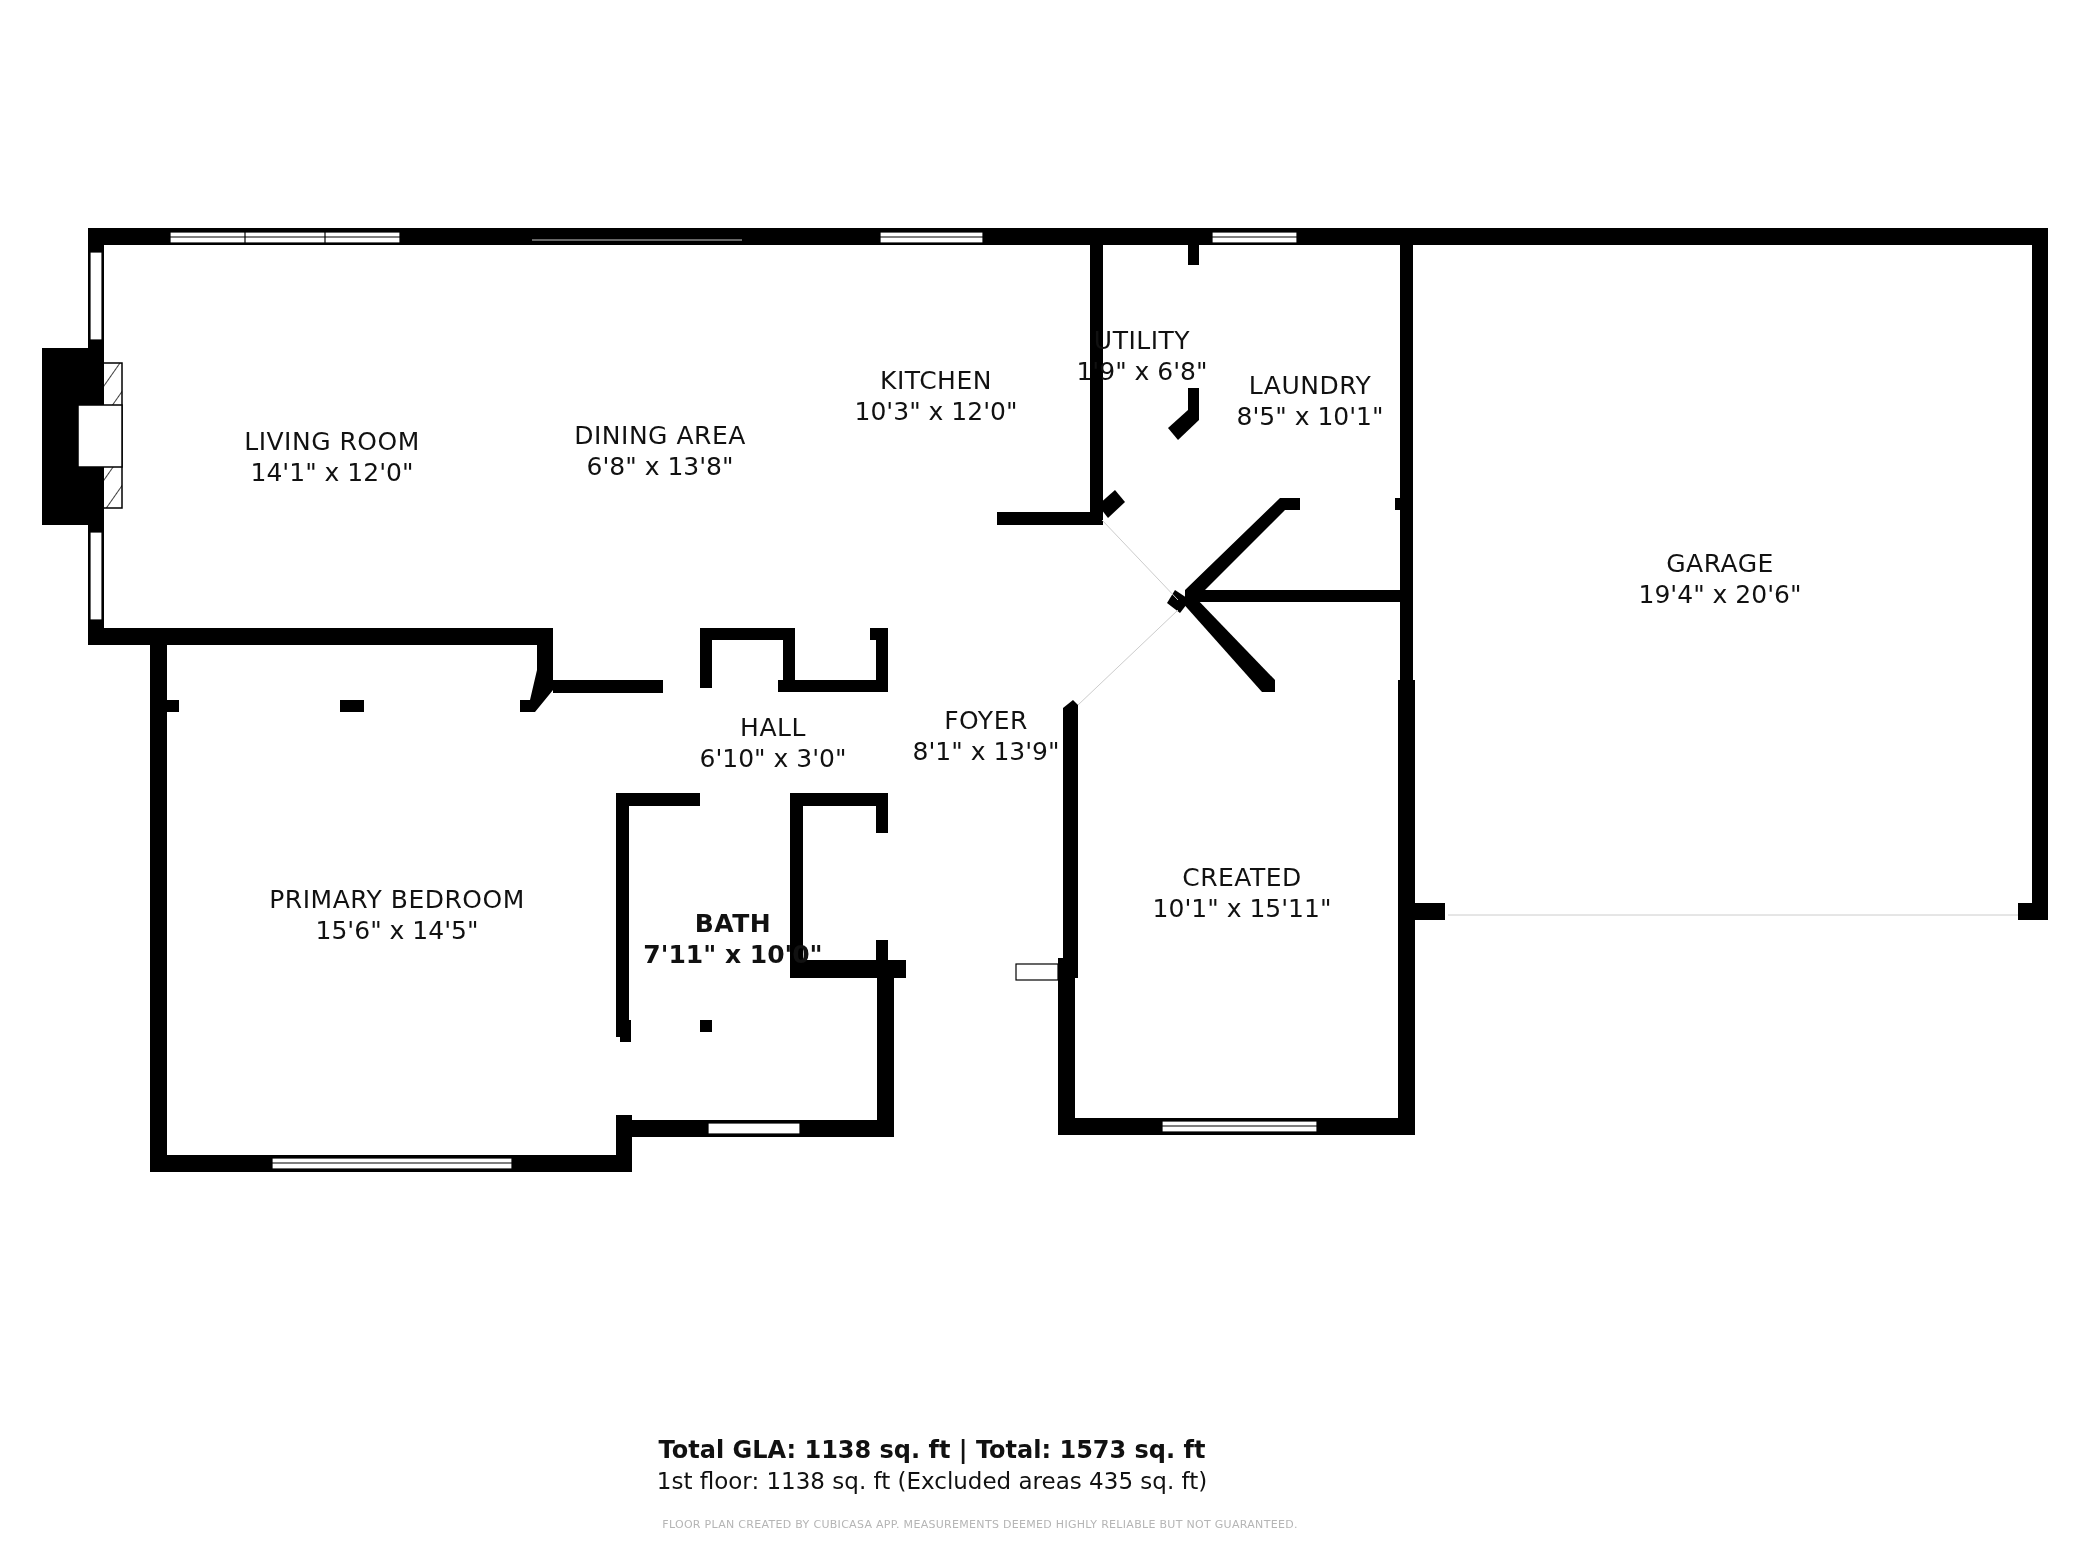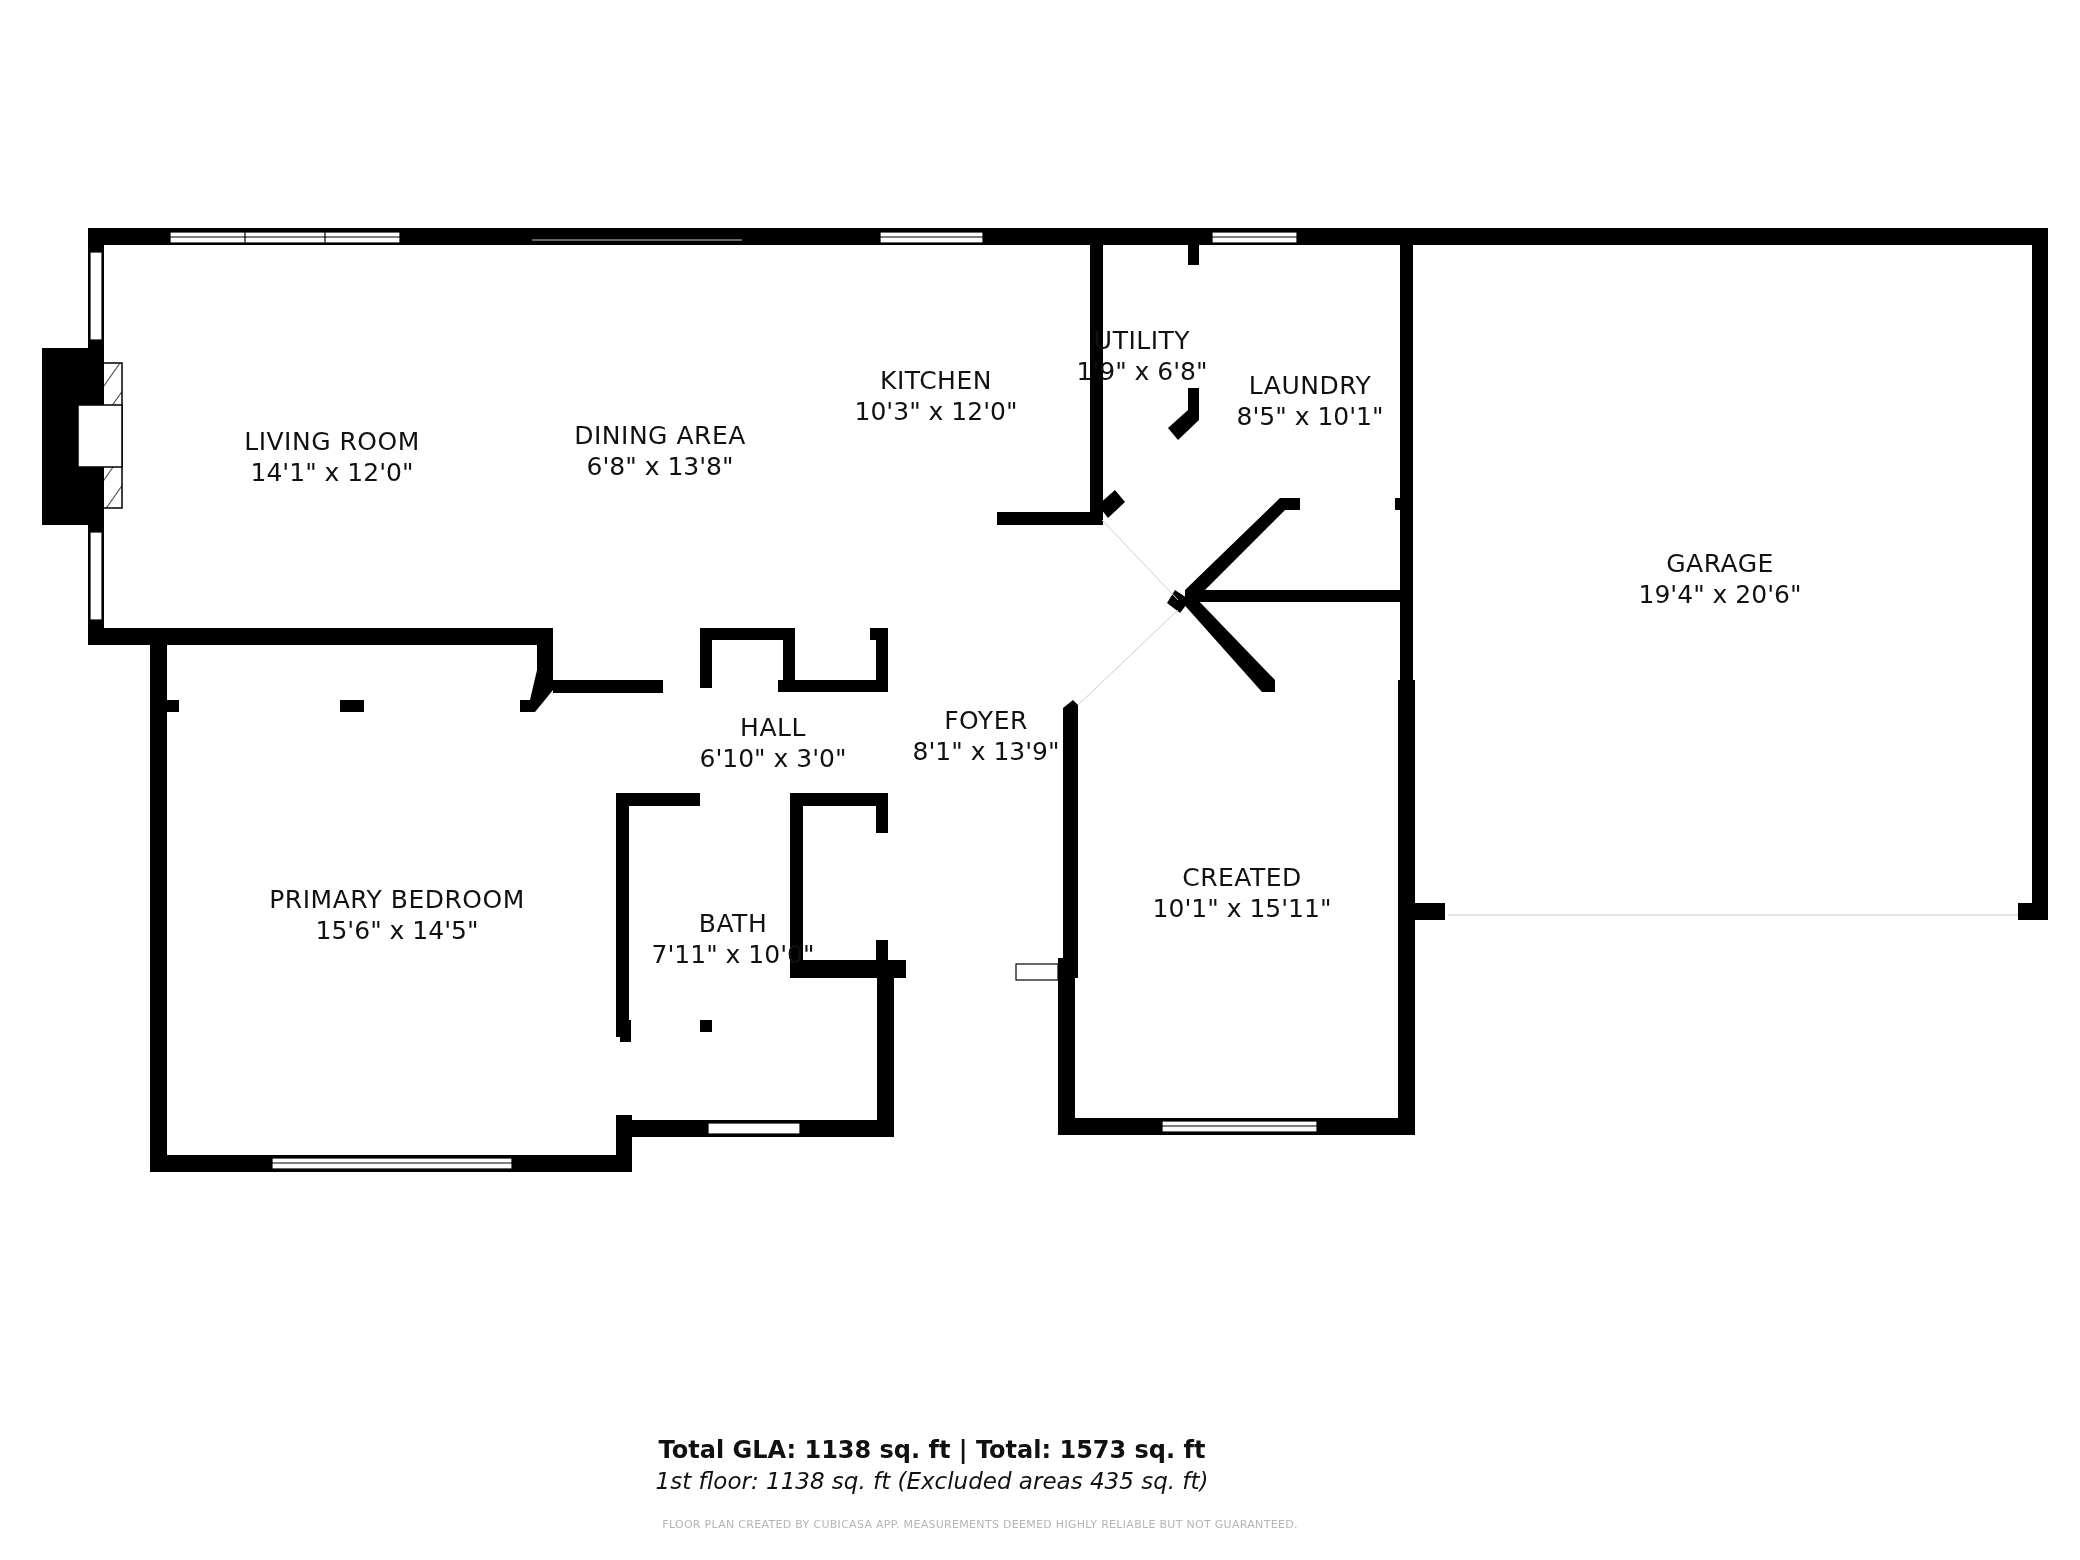--- a/index.html
+++ b/index.html
@@ -3,21 +3,21 @@
 <meta charset="utf-8">
 <style>
   html,body{margin:0;padding:0;background:#ffffff;}
   body{width:2080px;height:1560px;position:relative;overflow:hidden;font-family:"DejaVu Sans","Liberation Sans",sans-serif;}
   #plan{position:absolute;left:0;top:0;width:2080px;height:1560px;}
   .label{position:absolute;text-align:center;color:#111;font-size:25px;line-height:31px;transform:translateX(-50%);white-space:nowrap;}
   .label .name{display:block;letter-spacing:0.5px;}
   .label .dim{display:block;}
   .footer{position:absolute;left:0;width:1864px;text-align:center;color:#111;}
   .f1{top:1436px;font-size:24px;font-weight:bold;}
-  .f2{top:1468px;font-size:23px;font-style:italic;}
+  .f2{top:1468px;font-size:23px;}
   .f3{top:1518px;font-size:11px;color:#b5b5b5;letter-spacing:0.3px;padding-left:48px;}
 </style>
 </head>
 <body>
 
 <svg id="plan" viewBox="0 0 2080 1560" xmlns="http://www.w3.org/2000/svg">
   <defs>
     <pattern id="hatch" patternUnits="userSpaceOnUse" width="18" height="18" patternTransform="rotate(35)">
       <line x1="0" y1="0" x2="0" y2="18" stroke="#000" stroke-width="1.5"></line>
     </pattern>
@@ -154,21 +154,21 @@
   <span class="dim">6'10" x 3'0"</span>
 </div>
 <div class="label" style="left:986px;top:705px;">
   <span class="name">FOYER</span>
   <span class="dim">8'1" x 13'9"</span>
 </div>
 <div class="label" style="left:397px;top:884px;">
   <span class="name">PRIMARY BEDROOM</span>
   <span class="dim">15'6" x 14'5"</span>
 </div>
-<div class="label" style="left:733px;top:908px;">
+<div class="label" style="left:733px;top:908px;font-weight:bold;">
   <span class="name">BATH</span>
   <span class="dim">7'11" x 10'0"</span>
 </div>
 <div class="label" style="left:1242px;top:862px;">
   <span class="name">CREATED</span>
   <span class="dim">10'1" x 15'11"</span>
 </div>
 
 <div class="footer f1">Total GLA: 1138 sq. ft | Total: 1573 sq. ft</div>
 <div class="footer f2">1st floor: 1138 sq. ft (Excluded areas 435 sq. ft)</div>

